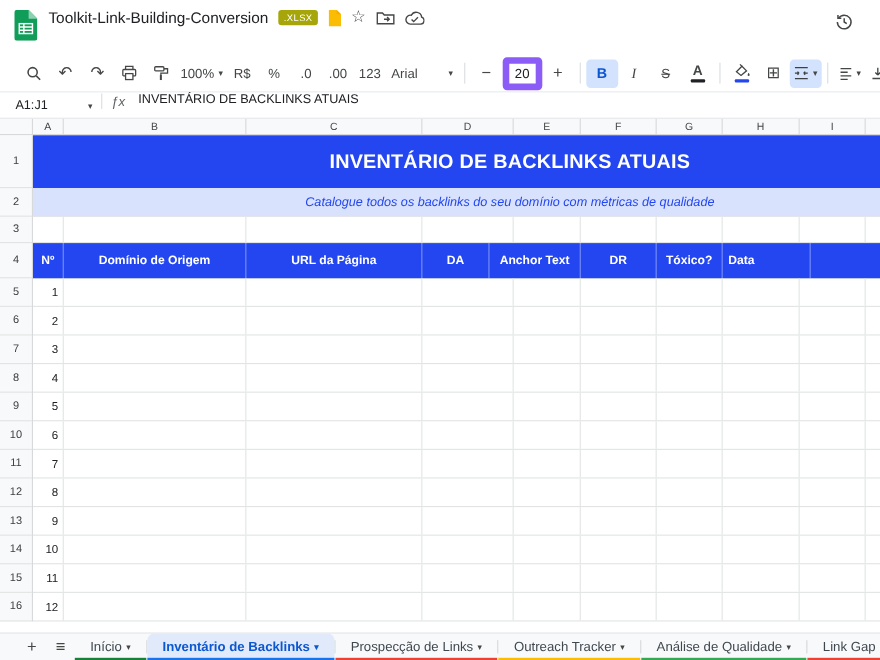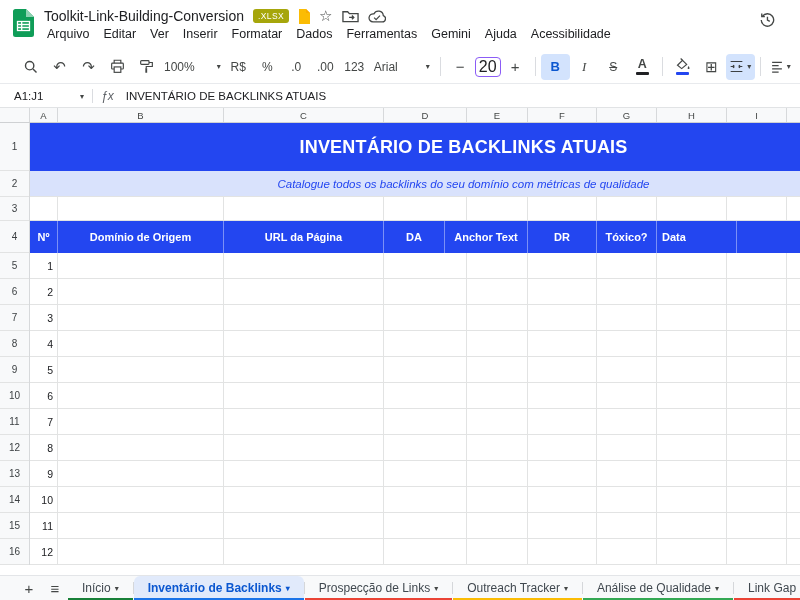--- a/index.html
+++ b/index.html
@@ -18,34 +18,34 @@
   .history{position:absolute;right:24px;top:11px;line-height:0}
 
   
   .toolbar{position:absolute;top:50px;left:0;width:100%;height:34px;display:flex;align-items:center;
            padding-left:16px;box-sizing:border-box;border-bottom:1px solid #e8eaed;white-space:nowrap;overflow:hidden}
   .ti{display:flex;align-items:center;justify-content:center;height:26px;min-width:23px;padding:0 3px;
       border-radius:4px;color:#444746;font-size:12px;flex:0 0 auto;line-height:1}
   .g{font-size:15px}
   .sep{width:1px;height:19px;background:#dadce0;margin:0 5px;flex:0 0 auto}
   .caret{font-size:8px;color:#444746;margin-left:3px}
-  .zoomc{gap:19px}
+  .zoomc{gap:1px}
   .fontsel{width:56px;justify-content:space-between;padding:0 5px}
-  .sizebox{border:1px solid #8b5cf6;border-radius:4px;width:24px;height:18px;min-width:24px;
-           display:flex;align-items:center;justify-content:center;font-size:16px}
+  .sizebox{border:6px solid #8b5cf6;border-radius:4px;width:24px;height:18px;min-width:24px;
+           display:flex;align-items:center;justify-content:center;font-size:12px}
   .hl{background:#D3E3FD}
   .bold-b{font-weight:700;color:#0B57D0;font-size:13px}
   .ital-b{font-style:italic;font-family:"Liberation Serif",serif;font-size:13px}
   .strk-b{text-decoration:line-through;font-size:12px}
   .stack{display:flex;flex-direction:column;align-items:center;justify-content:center}
   .al{font-size:12.5px;font-weight:700;line-height:1}
   .cbar{width:13px;height:3px;margin-top:2px;border-radius:1px}
 
   
-  .fbar{position:absolute;top:85px;left:0;width:100%;height:23px;display:flex;align-items:center;
+  .fbar{position:absolute;top:85px;left:0;width:100%;height:23px;display:flex;
         border-bottom:1px solid #e1e3e5;box-sizing:border-box;background:#fff}
   .namebox{width:84px;padding-left:14px;display:flex;align-items:center;justify-content:space-between;
            font-size:11.5px;box-sizing:border-box}
   .fdiv{width:1px;height:14px;background:#dadce0;margin:0 8px}
   .fx{font-style:italic;color:#5f6368;font-size:12px;margin-right:12px}
   .fvalue{font-size:11.5px;color:#202124;white-space:nowrap}
 
   
   .colhead{position:absolute;top:108px;left:0;height:15px;width:897px;display:flex;background:#F8F9FA;
            border-bottom:1px solid #CFD1D3;box-sizing:border-box}
@@ -125,32 +125,20 @@
             <path d="M7.5 8.5h5M10.5 6.5l2 2-2 2"></path>
           </svg>
       </span>
       <span class="tb-ic">
         <svg width="18" height="13" viewBox="0 0 20 14" fill="none" stroke="#444746" stroke-width="1.4">
             <path d="M5.5 13A4.5 4.5 0 1 1 6.6 4.1 5.5 5.5 0 0 1 17 6a3.6 3.6 0 0 1-1 7z"></path>
             <path d="M6.8 8.3l2.2 2.2L13.3 6"></path>
           </svg>
       </span>
     </div>
-    <div class="menubar">
-      <span class="menu-item">Arquivo</span>
-      <span class="menu-item">Editar</span>
-      <span class="menu-item">Ver</span>
-      <span class="menu-item">Inserir</span>
-      <span class="menu-item">Formatar</span>
-      <span class="menu-item">Dados</span>
-      <span class="menu-item">Ferramentas</span>
-      <span class="menu-item">Gemini</span>
-      <span class="menu-item">Ajuda</span>
-      <span class="menu-item">Acessibilidade</span>
-    </div>
     <span class="history">
       <svg width="18" height="18" viewBox="0 0 20 20" fill="none" stroke="#444746" stroke-width="1.5">
           <path d="M3.6 10a6.9 6.9 0 1 0 1.2-3.9"></path>
           <path d="M4.2 2.9v3.4h3.4"></path>
           <path d="M10.5 6.3V10l2.6 1.6"></path>
         </svg>
     </span>
   </div>
 
   <div class="toolbar">

